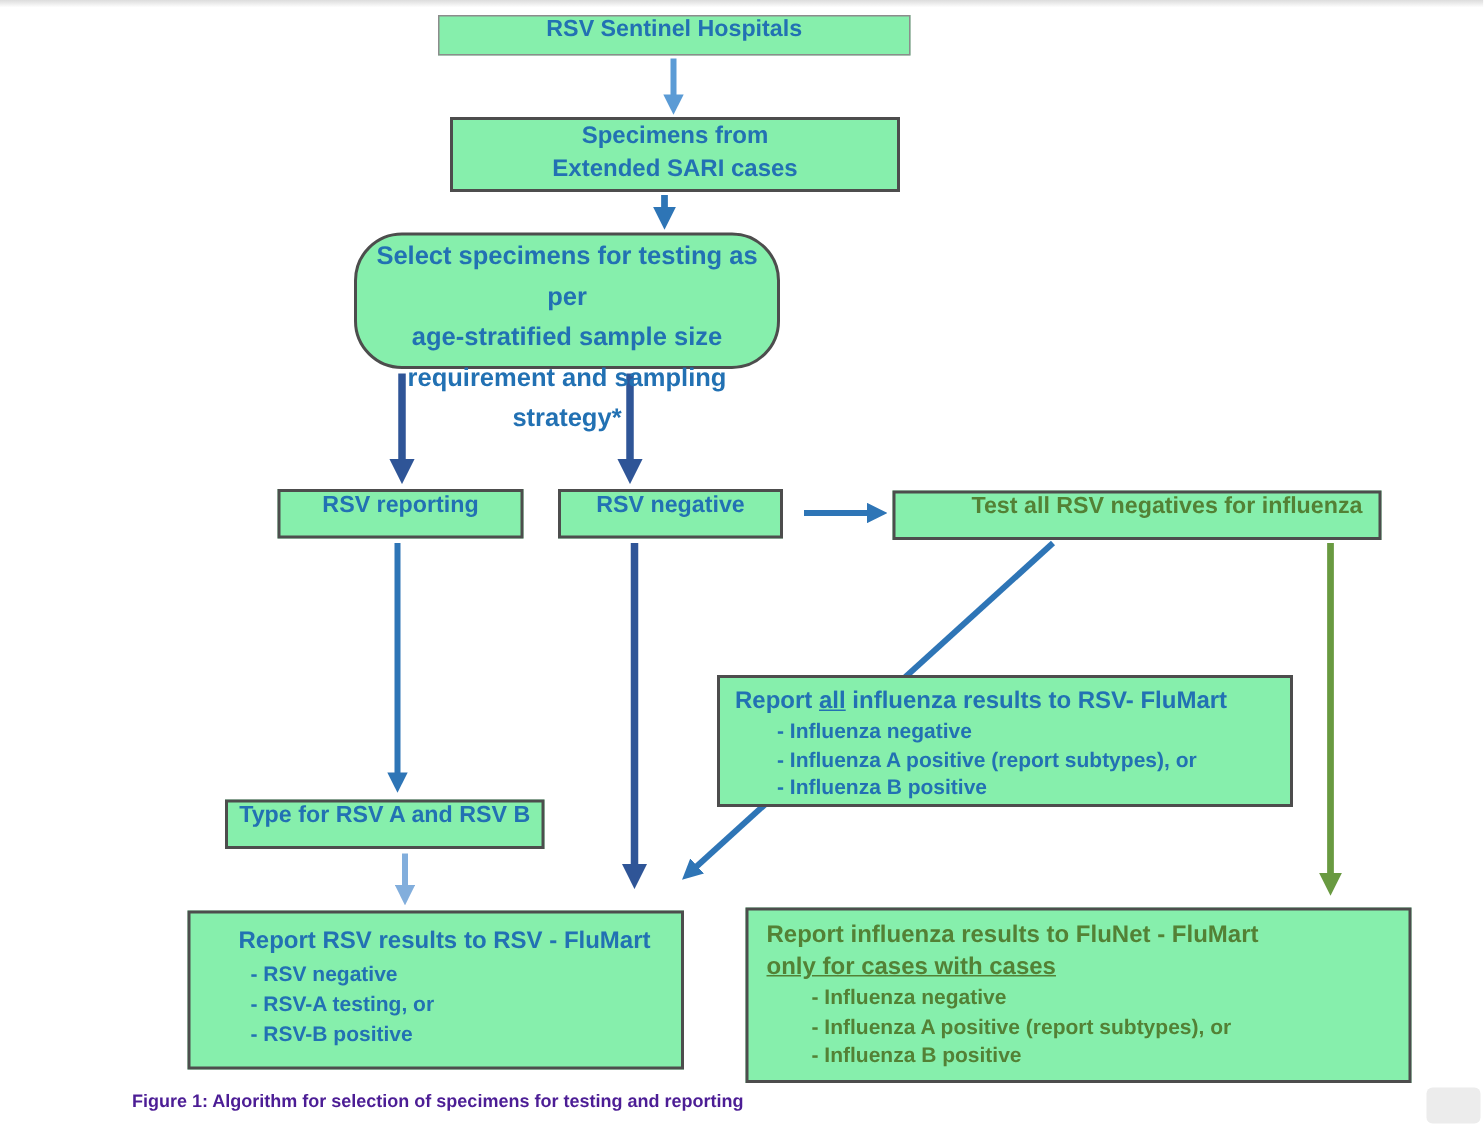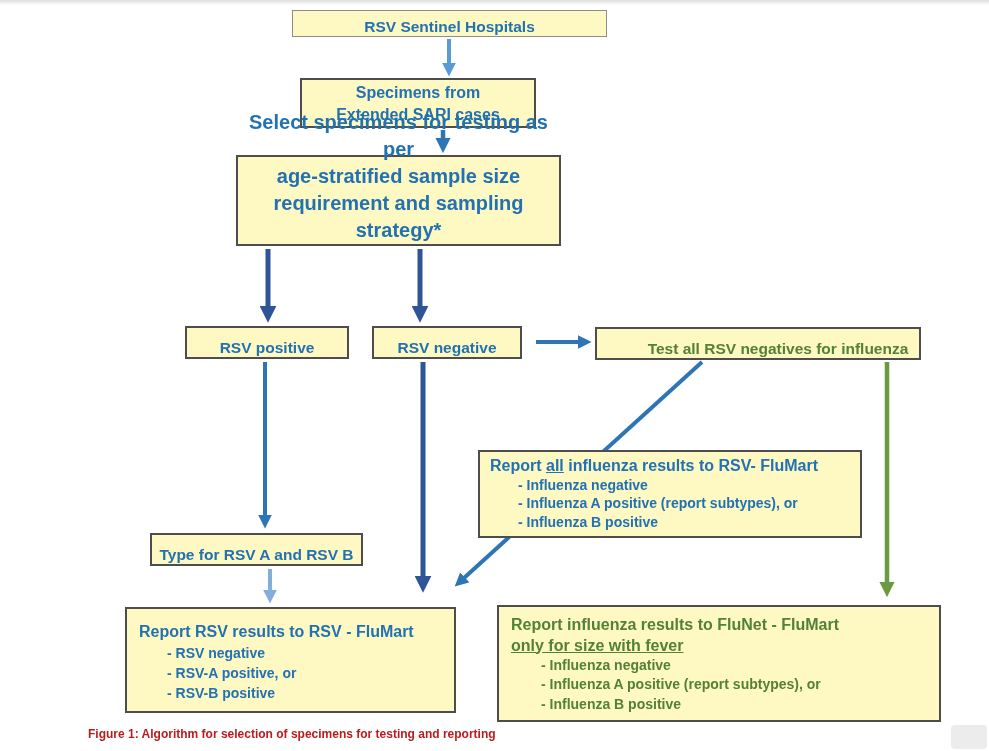--- a/index.html
+++ b/index.html
@@ -4,51 +4,51 @@
 <style>
   html,body{margin:0;padding:0;background:#fff;}
   .stage{
     position:relative;width:989px;height:751px;background:#ffffff;
     font-family:"Liberation Sans", sans-serif;overflow:hidden;
   }
   .page-edge{position:absolute;top:0;left:0;width:989px;height:5px;
     background:linear-gradient(#dcdcdc,rgba(255,255,255,0));}
   .arrows{position:absolute;top:0;left:0;z-index:1;}
   .box{
-    position:absolute;background:#fef9c3;border:2px solid #4d4d4d;
+    position:absolute;background:#86efac;border:2px solid #4d4d4d;
     color:#2271b3;font-weight:700;z-index:2;box-sizing:border-box;
-    display:flex;flex-direction:column;align-items:center;justify-content:flex-end;
+    display:flex;flex-direction:column;align-items:center;justify-content:flex-start;
     text-align:center;
   }
   .box .ln{width:100%;}
   .thin{border-width:1px;border-color:#8c8c8c;}
   .green-text{color:#538135;}
   .leftalign{align-items:flex-start;text-align:left;}
   .title{font-size:16px;line-height:21px;}
   .bullet{font-size:14px;line-height:19px;padding-left:28px;}
   .u{text-decoration:underline;}
   
   #b-sentinel{left:292px;top:10px;width:315px;height:27px;font-size:15.5px;}
-  #b-specimens{left:300px;top:78px;width:236px;height:50px;font-size:16px;line-height:22px;}
-  #b-select{left:236px;top:155px;width:325px;height:91px;font-size:20px;line-height:27px;}
+  #b-specimens{left:300px;top:78px;width:300px;height:50px;font-size:16px;line-height:22px;}
+  #b-select{left:236px;top:155px;width:284px;height:91px;font-size:17px;line-height:27px;border-radius:32px;}
   #b-rsvpos{left:185px;top:326px;width:164px;height:33px;font-size:15.5px;}
   #b-rsvneg{left:372px;top:326px;width:150px;height:33px;font-size:15.5px;}
   #b-testall{left:595px;top:327px;width:326px;height:33px;font-size:15.5px;padding-left:40px;}
   #b-reportall{left:478px;top:450px;width:384px;height:88px;padding:5px 8px 5px 10px;}
   #b-reportall .bullet{line-height:18.5px;}
   #b-type{left:150px;top:533px;width:213px;height:33px;font-size:15.5px;}
   #b-reportrsv{left:125px;top:607px;width:331px;height:106px;padding:8px 8px 8px 12px;}
-  #b-reportrsv .title{line-height:22px;}
+  #b-reportrsv .title{line-height:22px;margin-left:20px;}
   #b-reportrsv .bullet{line-height:20px;}
   #b-flunet{left:497px;top:605px;width:444px;height:117px;padding:6px 8px 6px 12px;}
   #b-flunet .title{line-height:21px;}
   #b-flunet .bullet{line-height:19.5px;padding-left:30px;}
   .caption{
     position:absolute;left:88px;top:727px;font-size:12px;font-weight:700;
-    color:#b91c1c;z-index:2;
+    color:#4c1d95;z-index:2;
   }
   .scroll-thumb{
     position:absolute;right:2px;top:725px;width:36px;height:24px;
     background:#ececec;border-radius:4px;z-index:2;
   }
 </style>
 </head>
 <body>
 
 <div class="stage">
@@ -93,21 +93,21 @@
     <div class="ln">Extended SARI cases</div>
   </div>
 
   <div class="box" id="b-select">
     <div class="ln">Select specimens for testing as per</div>
     <div class="ln">age-stratified sample size</div>
     <div class="ln">requirement and sampling strategy*</div>
   </div>
 
   <div class="box" id="b-rsvpos">
-    <div class="ln">RSV positive</div>
+    <div class="ln">RSV reporting</div>
   </div>
 
   <div class="box" id="b-rsvneg">
     <div class="ln">RSV negative</div>
   </div>
 
   <div class="box green-text" id="b-testall">
     <div class="ln">Test all RSV negatives for influenza</div>
   </div>
 
@@ -120,27 +120,27 @@
     <div class="bullet">- Influenza B positive</div>
   </div>
 
   <div class="box" id="b-type">
     <div class="ln">Type for RSV A and RSV B</div>
   </div>
 
   <div class="box leftalign" id="b-reportrsv">
     <div class="title">Report RSV results to RSV - FluMart</div>
     <div class="bullet">- RSV negative</div>
-    <div class="bullet">- RSV-A positive, or</div>
+    <div class="bullet">- RSV-A testing, or</div>
     <div class="bullet">- RSV-B positive</div>
   </div>
 
   <div class="box leftalign green-text" id="b-flunet">
     <div class="title">Report influenza results to FluNet - FluMart</div>
-    <div class="title u">only for size with fever</div>
+    <div class="title u">only for cases with cases</div>
     <div class="bullet">- Influenza negative</div>
     <div class="bullet">- Influenza A positive (report subtypes), or</div>
     <div class="bullet">- Influenza B positive</div>
   </div>
 
   <div class="caption">Figure 1: Algorithm for selection of specimens for testing and reporting</div>
 
   <div class="scroll-thumb"></div>
 </div>
 

